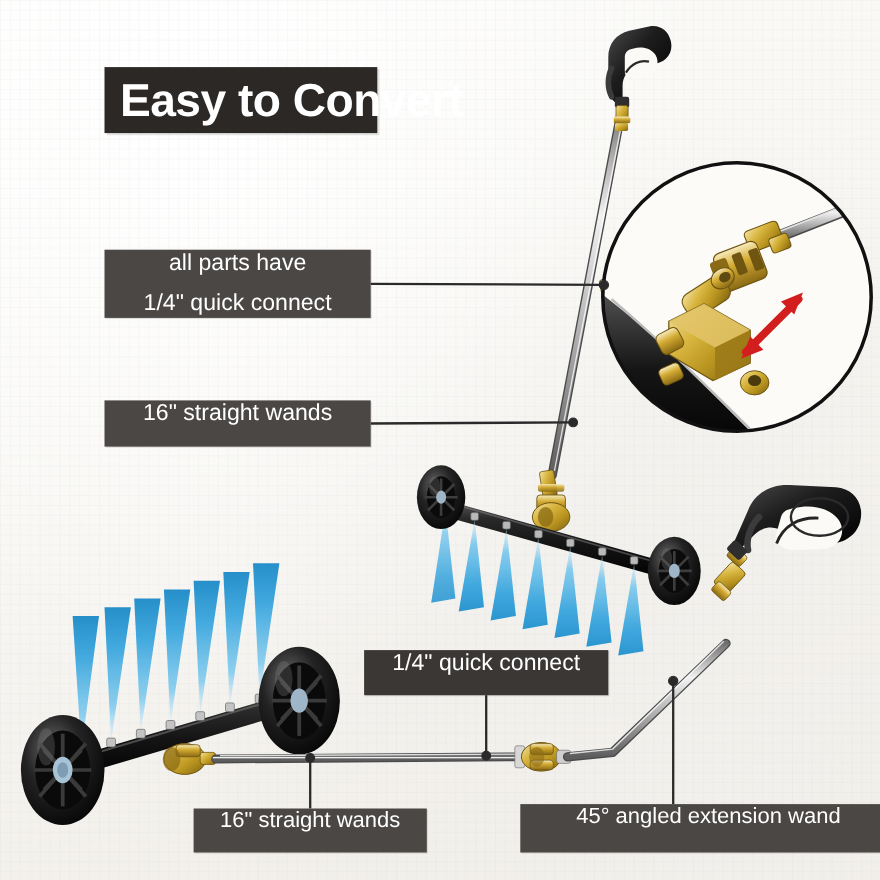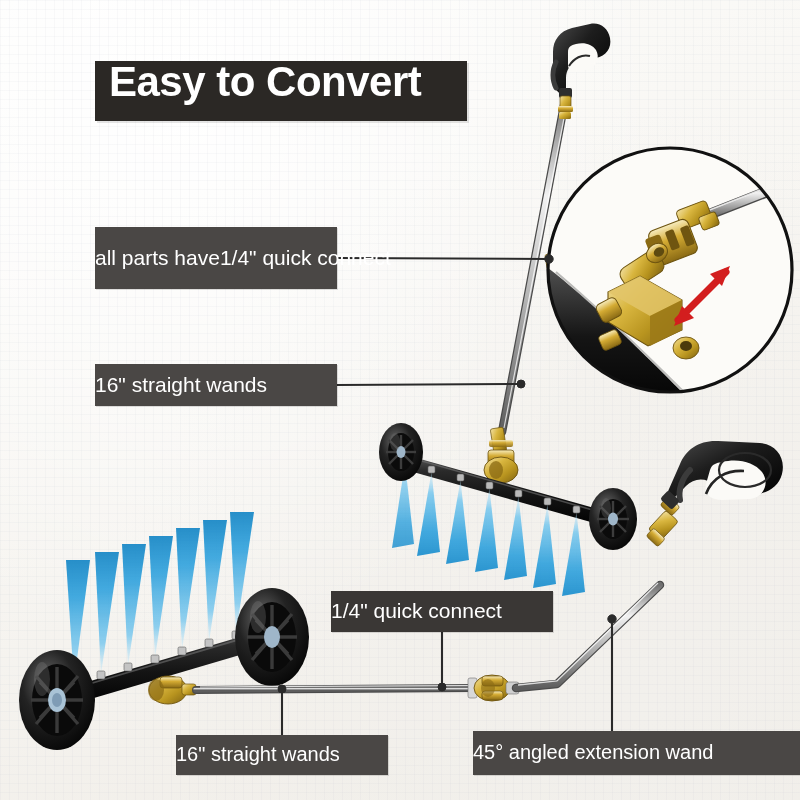--- a/index.html
+++ b/index.html
@@ -34,44 +34,44 @@
   }
   svg.layer {
     position: absolute; inset: 0;
     width: 800px; height: 800px;
   }
 
   
   .title-banner {
     position: absolute;
     left: 95px; top: 61px;
-    width: 372px; height: 60px;
+    width: 248px; height: 60px;
     background: #2b2825;
     display: flex;
-    align-items: flex-start;
+    align-items: center;
     justify-content: flex-start;
     box-shadow: 2px 2px 0 rgba(0,0,0,0.10);
   }
   .title-banner .t {
     color: #ffffff;
     font-size: 42px;
     font-weight: bold;
     letter-spacing: -0.5px;
     padding-left: 14px;
     white-space: nowrap;
     line-height: 1;
   }
 
   
   .callout {
     position: absolute;
     background: #4a4745;
     color: #ffffff;
     display: flex;
-    flex-direction: row;
+    flex-direction: column;
     align-items: center;
     justify-content: space-between;
     text-align: center;
     box-shadow: 1px 1px 0 rgba(0,0,0,0.12);
   }
   .callout .line {
     white-space: nowrap;
     line-height: 1.18;
   }
   .c-parts   { left: 95px;  top: 227px; width: 242px; height: 62px; font-size: 21px; }

